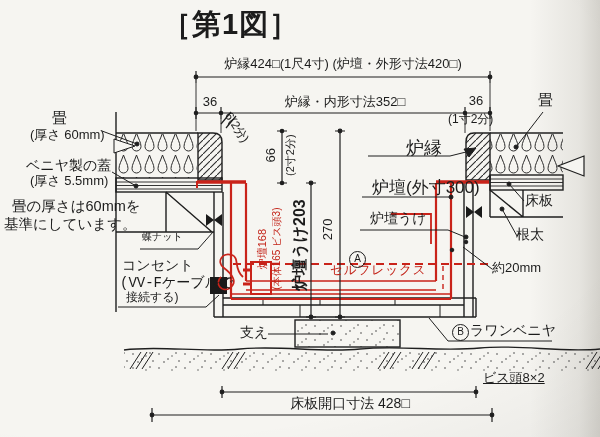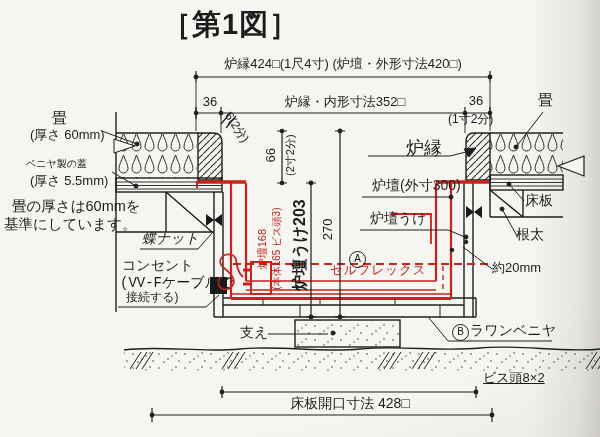--- a/index.html
+++ b/index.html
@@ -182,32 +182,32 @@
 
   <div class="lb rot" style="left:251px;top:148px;width:40px;">66</div>
   <div class="lb rot" style="left:260px;top:149px;width:60px;font-size:11px;">(2寸2分)</div>
   <div class="lb rot b" style="left:250px;top:236px;width:100px;font-size:16px;">炉壇うけ203</div>
   <div class="lb rot" style="left:308px;top:222px;width:40px;">270</div>
   <div class="lb rot red-t" style="left:222px;top:243px;width:80px;font-size:11px;">炉壇168</div>
   <div class="lb rot red-t" style="left:217px;top:243px;width:120px;font-size:10px;">(本体165 ビス頭3)</div>
 
   <div class="lb" style="left:52px;top:110px;font-size:15px;">畳</div>
   <div class="lb" style="left:30px;top:128px;">(厚さ 60mm)</div>
-  <div class="lb" style="left:26px;top:158px;font-size:10px;">ベニヤ製の蓋</div>
+  <div class="lb" style="left:26px;top:158px;font-size:14px;">ベニヤ製の蓋</div>
   <div class="lb" style="left:30px;top:174px;">(厚さ 5.5mm)</div>
   <div class="lb" style="left:12px;top:198px;font-size:14.5px;">畳の厚さは60mmを</div>
   <div class="lb" style="left:4px;top:216px;font-size:14.5px;">基準にしています。</div>
-  <div class="lb" style="left:142px;top:231px;font-size:14px;font-style:italic;">蝶ナット</div>
+  <div class="lb" style="left:142px;top:231px;font-size:10px;">蝶ナット</div>
   <div class="lb" style="left:122px;top:258px;font-size:14px;">コンセント</div>
   <div class="lb" style="left:120px;top:276px;font-size:14px;font-family:Liberation Mono, monospace;">(VV-Fケーブルで</div>
   <div class="lb" style="left:126px;top:291px;font-size:12px;">接続する)</div>
 
   <div class="lb" style="left:538px;top:92px;font-size:15px;">畳</div>
   <div class="lb" style="left:394px;top:138px;font-size:18px;margin-left:12px;">炉縁</div>
-  <div class="lb" style="left:372px;top:178px;font-size:14px;">炉壇(外寸300)</div>
+  <div class="lb" style="left:372px;top:178px;font-size:17px;">炉壇(外寸300)</div>
   <div class="lb" style="left:370px;top:211px;font-size:14px;">炉壇うけ</div>
   <div class="lb" style="left:492px;top:261px;">約20mm</div>
   <div class="lb" style="left:525px;top:193px;font-size:14px;">床板</div>
   <div class="lb" style="left:516px;top:227px;font-size:14px;">根太</div>
 
   <div class="lb red-t" style="left:330px;top:263px;font-size:12.5px;letter-spacing:1px;">セルフレックス</div>
   <div class="circ" style="left:349px;top:251px;">A</div>
   <div class="circ" style="left:452px;top:324px;">B</div>
   <div class="lb" style="left:470px;top:323px;font-size:14px;">ラワンベニヤ</div>
   <div class="lb" style="left:240px;top:325px;font-size:14px;">支え</div>

